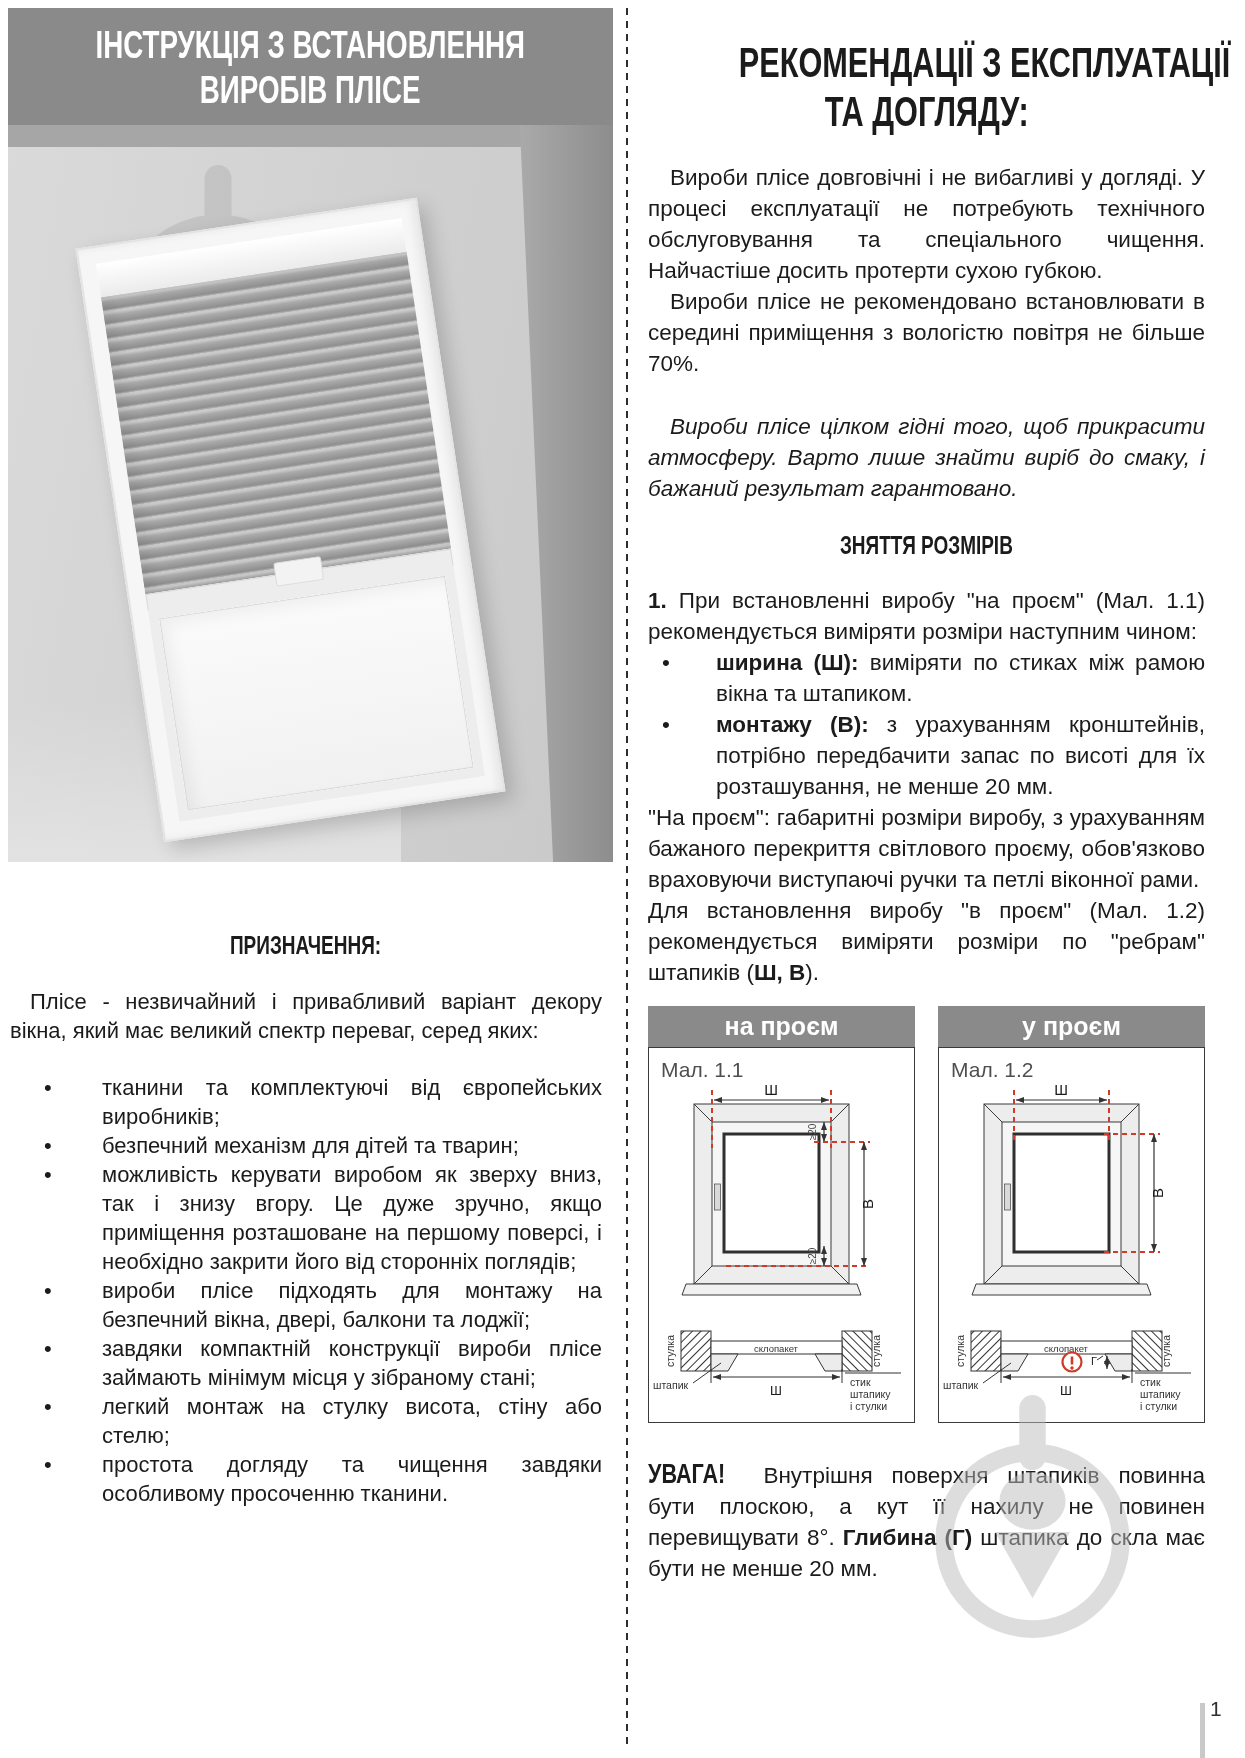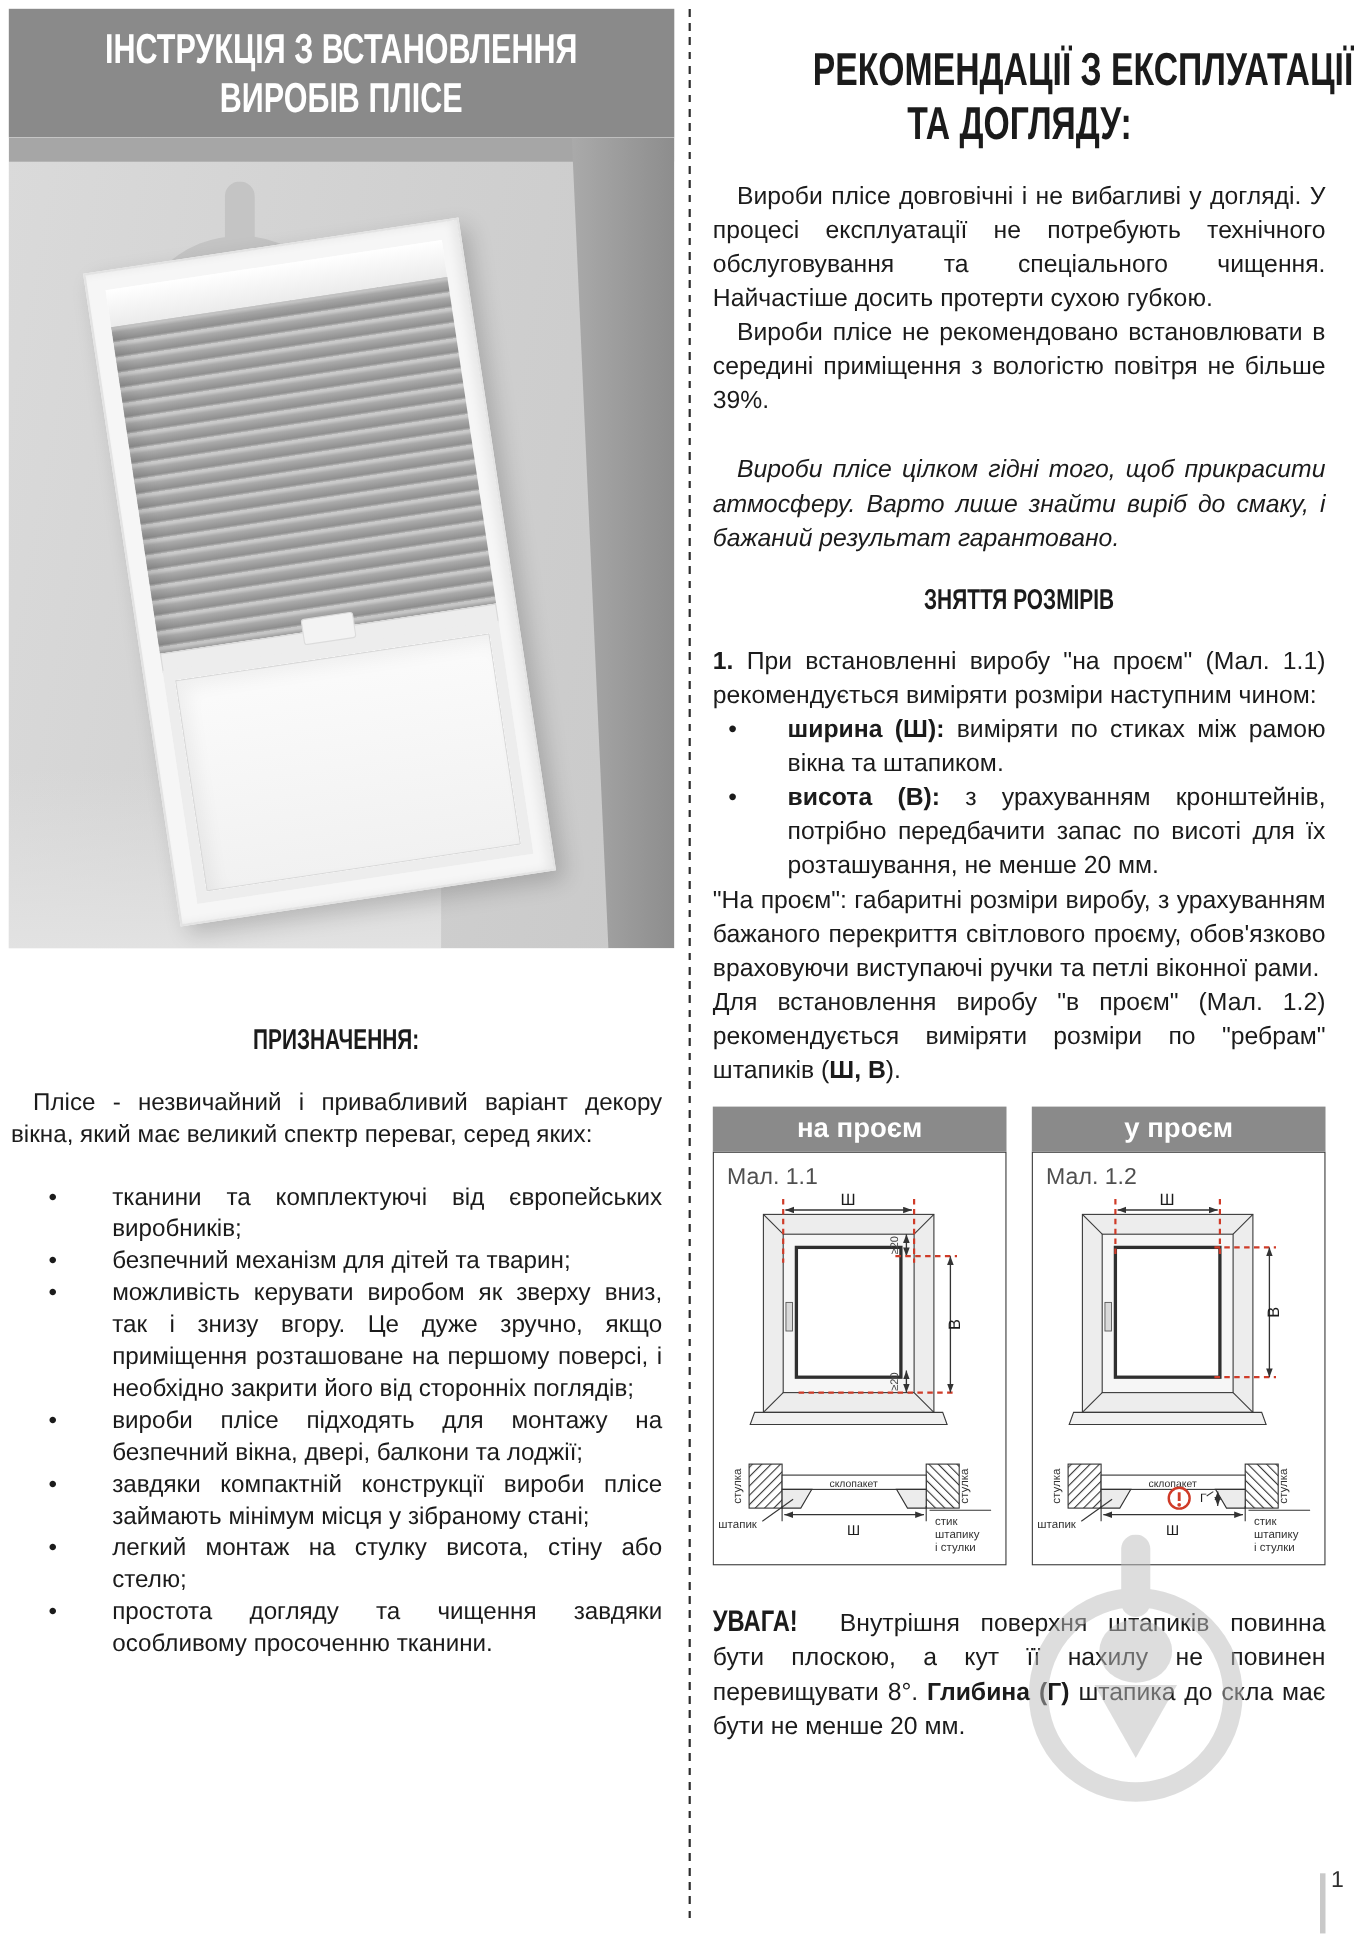--- a/index.html
+++ b/index.html
@@ -119,28 +119,28 @@
   </div>
 
   <div class="vsep"></div>
 
   <div class="rcol">
     <div class="rtitle">
       <div class="l1"><span class="condensed">РЕКОМЕНДАЦІЇ З ЕКСПЛУАТАЦІЇ</span></div>
       <div class="l2"><span class="condensed">ТА ДОГЛЯДУ:</span></div>
     </div>
     <p class="just ind">Вироби плісе довговічні і не вибагливі у догляді. У процесі експлуатації не потребують технічного обслуговування та спеціального чищення. Найчастіше досить протерти сухою губкою.</p>
-    <p class="just ind">Вироби плісе не рекомендовано встановлювати в середині приміщення з вологістю повітря не більше 39%.</p>
+    <p class="just ind">Вироби плісе не рекомендовано встановлювати в середині приміщення з вологістю повітря не більше 70%.</p>
     <p class="just ind ital gap34">Вироби плісе цілком гідні того, щоб прикрасити атмосферу. Варто лише знайти виріб до смаку, і бажаний результат гарантовано.</p>
 
     <div class="stitle"><span class="condensed">ЗНЯТТЯ РОЗМІРІВ</span></div>
 
     <p class="just"><b>1.</b><span> При встановленні виробу "на проєм" (Мал. 1.1) рекомендується виміряти розміри наступним чином:</span></p>
     <div class="rli"><span class="dot">•</span><b>ширина (Ш):</b><span> виміряти по стиках між рамою вікна та штапиком.</span></div>
-    <div class="rli"><span class="dot">•</span><b>висота (В):</b><span> з урахуванням кронштейнів, потрібно передбачити запас по висоті для їх розташування, не менше 20 мм.</span></div>
+    <div class="rli"><span class="dot">•</span><b>монтажу (В):</b><span> з урахуванням кронштейнів, потрібно передбачити запас по висоті для їх розташування, не менше 20 мм.</span></div>
     <p class="just">"На проєм": габаритні розміри виробу, з урахуванням бажаного перекриття світлового проєму, обов'язково враховуючи виступаючі ручки та петлі віконної рами.</p>
     <p class="just"><span>Для встановлення виробу "в проєм" (Мал. 1.2) рекомендується виміряти розміри по "ребрам" штапиків (</span><b>Ш, В</b><span>).</span></p>
 
     <div class="figrow">
 
       <div class="panel">
         <div class="panel-header">
             <span>на проєм</span>
           </div>
         <div class="panel-body">

